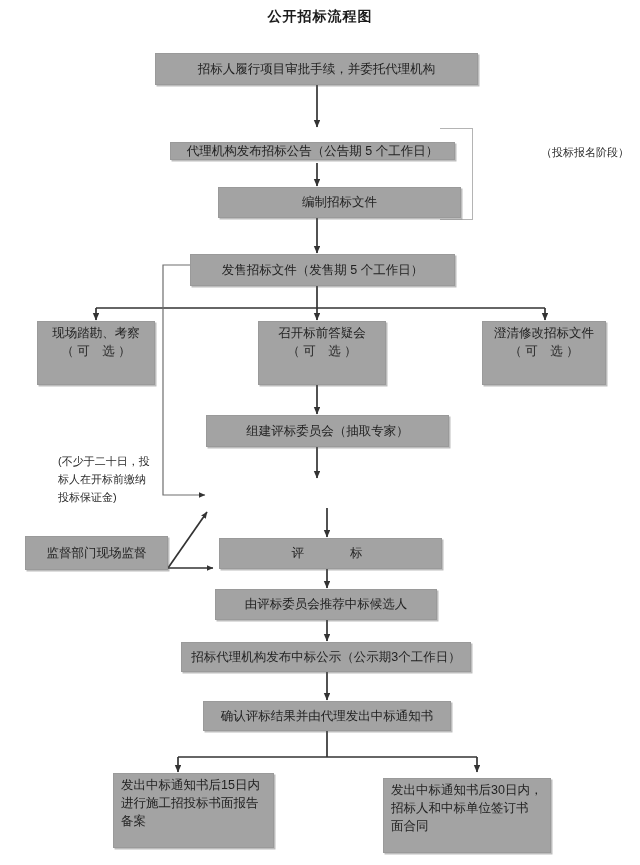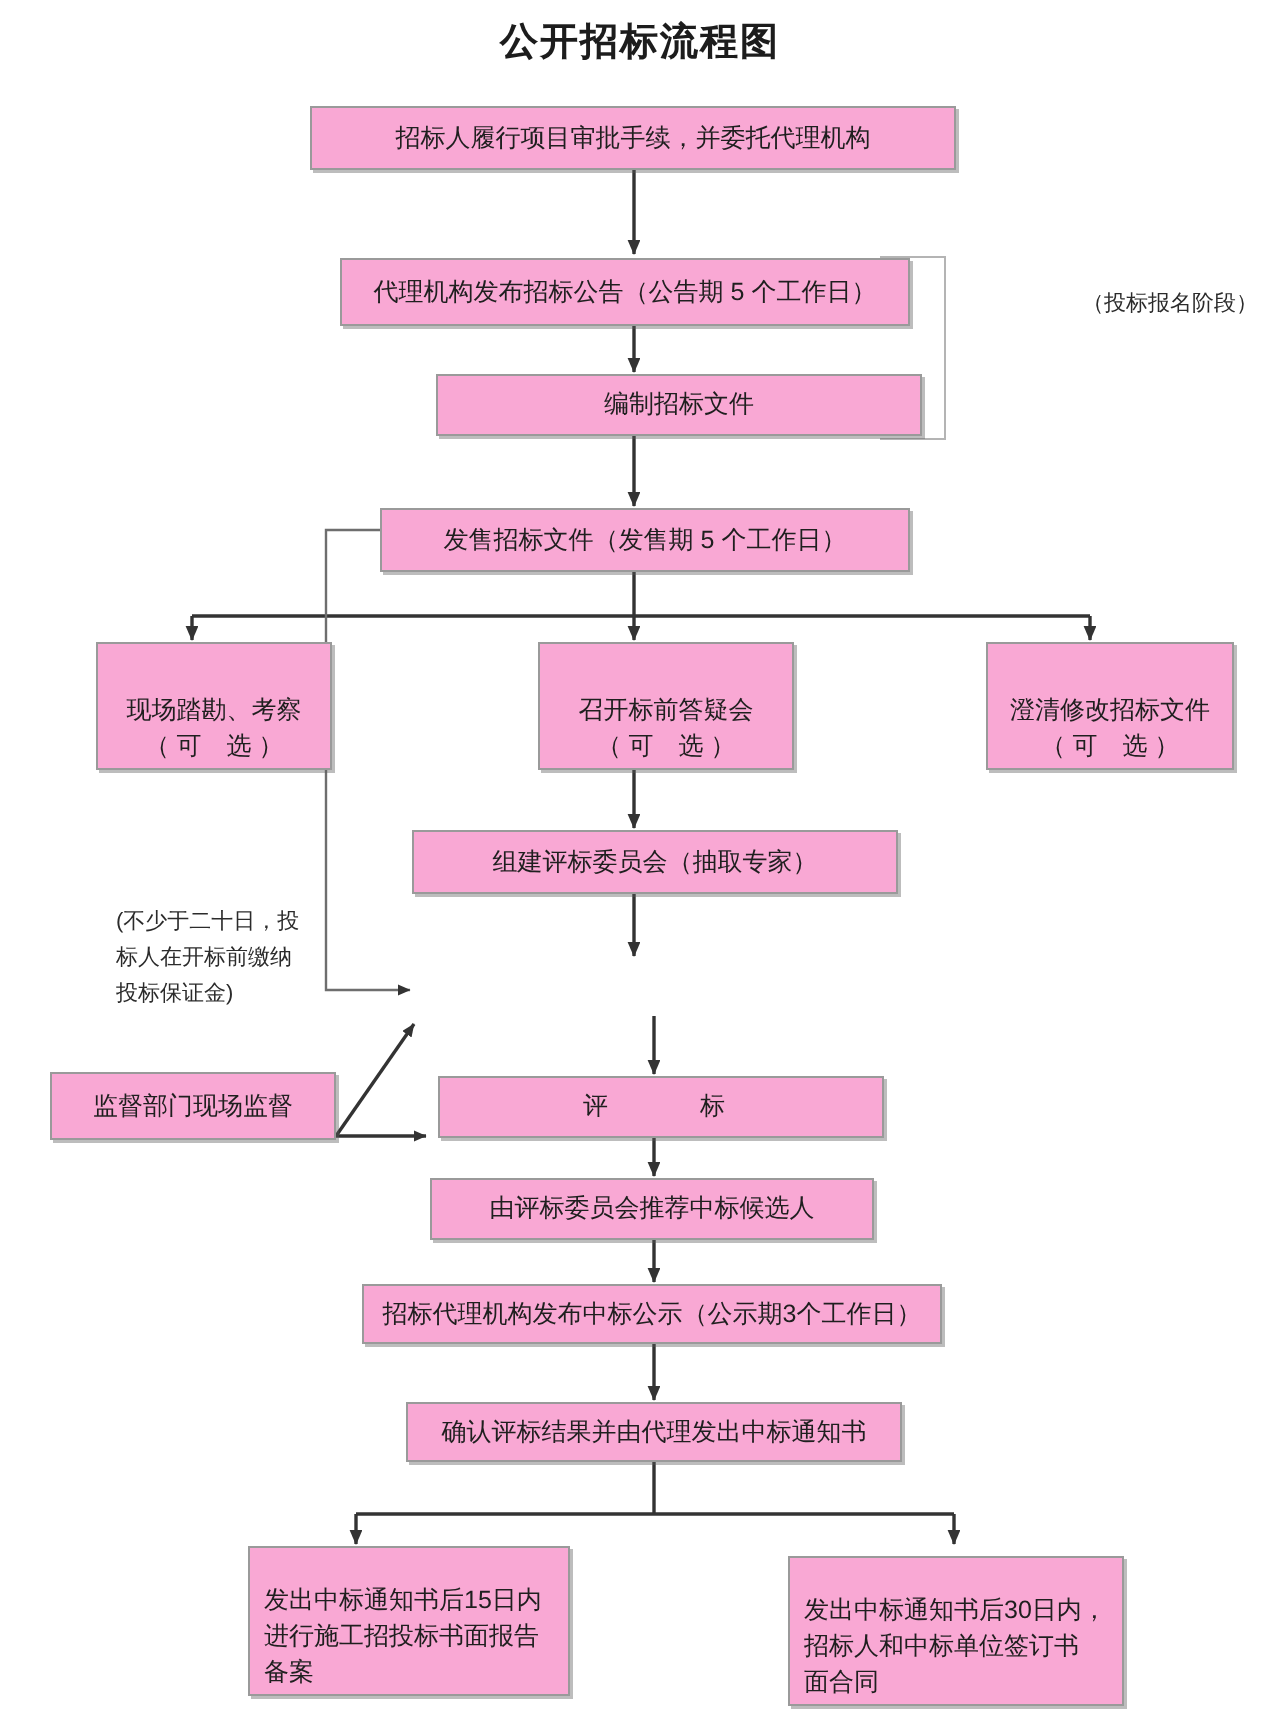--- a/index.html
+++ b/index.html
@@ -24,43 +24,42 @@
     width: 640px;
     height: 865px;
     pointer-events: none;
   }
   .title {
     position: absolute;
     left: 0;
     top: 8px;
     width: 640px;
     text-align: center;
-    font-size: 19px;
+    font-size: 14px;
     font-weight: bold;
     color: #1c1c1c;
     letter-spacing: 1px;
   }
   .node {
     position: absolute;
     box-sizing: border-box;
     border: 1px solid #9a9a9a;
-    background: #f9a8d4;
+    background: #a3a3a3;
     color: #1f1f1f;
     display: flex;
     align-items: center;
     justify-content: center;
     text-align: center;
     font-size: 12.5px;
     line-height: 1.45;
     box-shadow: 1.5px 1.5px 0 0 rgba(90,90,90,0.40);
     padding: 2px 4px;
   }
   .node.tall {
-    align-items: flex-end;
-    margin-left: 11px;
+    align-items: flex-start;
   }
   .node.left-text {
     justify-content: flex-start;
     text-align: left;
     padding-left: 7px;
   }
   .node .lines {
     width: 100%;
     white-space: pre-line;
   }
@@ -141,21 +140,21 @@
       <path d="M190 265 L163 265 L163 495 L205 495" marker-end="url(#ahs)"></path>
     </g>
   </svg>
 
   <div class="phase-bracket" style="left:440px; top:128px; width:33px; height:92px;"></div>
 
   <div class="node" style="left:155px; top:53px; width:323px; height:32px;">
     <span class="lines">招标人履行项目审批手续，并委托代理机构</span>
   </div>
 
-  <div class="node" style="left:170px; top:129px; width:285px; height:34px;justify-content:flex-end;">
+  <div class="node" style="left:170px; top:142px; width:285px; height:18px;justify-content:flex-end;">
     <span class="lines">代理机构发布招标公告（公告期 5 个工作日）</span>
   </div>
 
   <div class="node" style="left:218px; top:187px; width:243px; height:31px;">
     <span class="lines">编制招标文件</span>
   </div>
 
   <div class="node" style="left:190px; top:254px; width:265px; height:32px;">
     <span class="lines">发售招标文件（发售期 5 个工作日）</span>
   </div>

